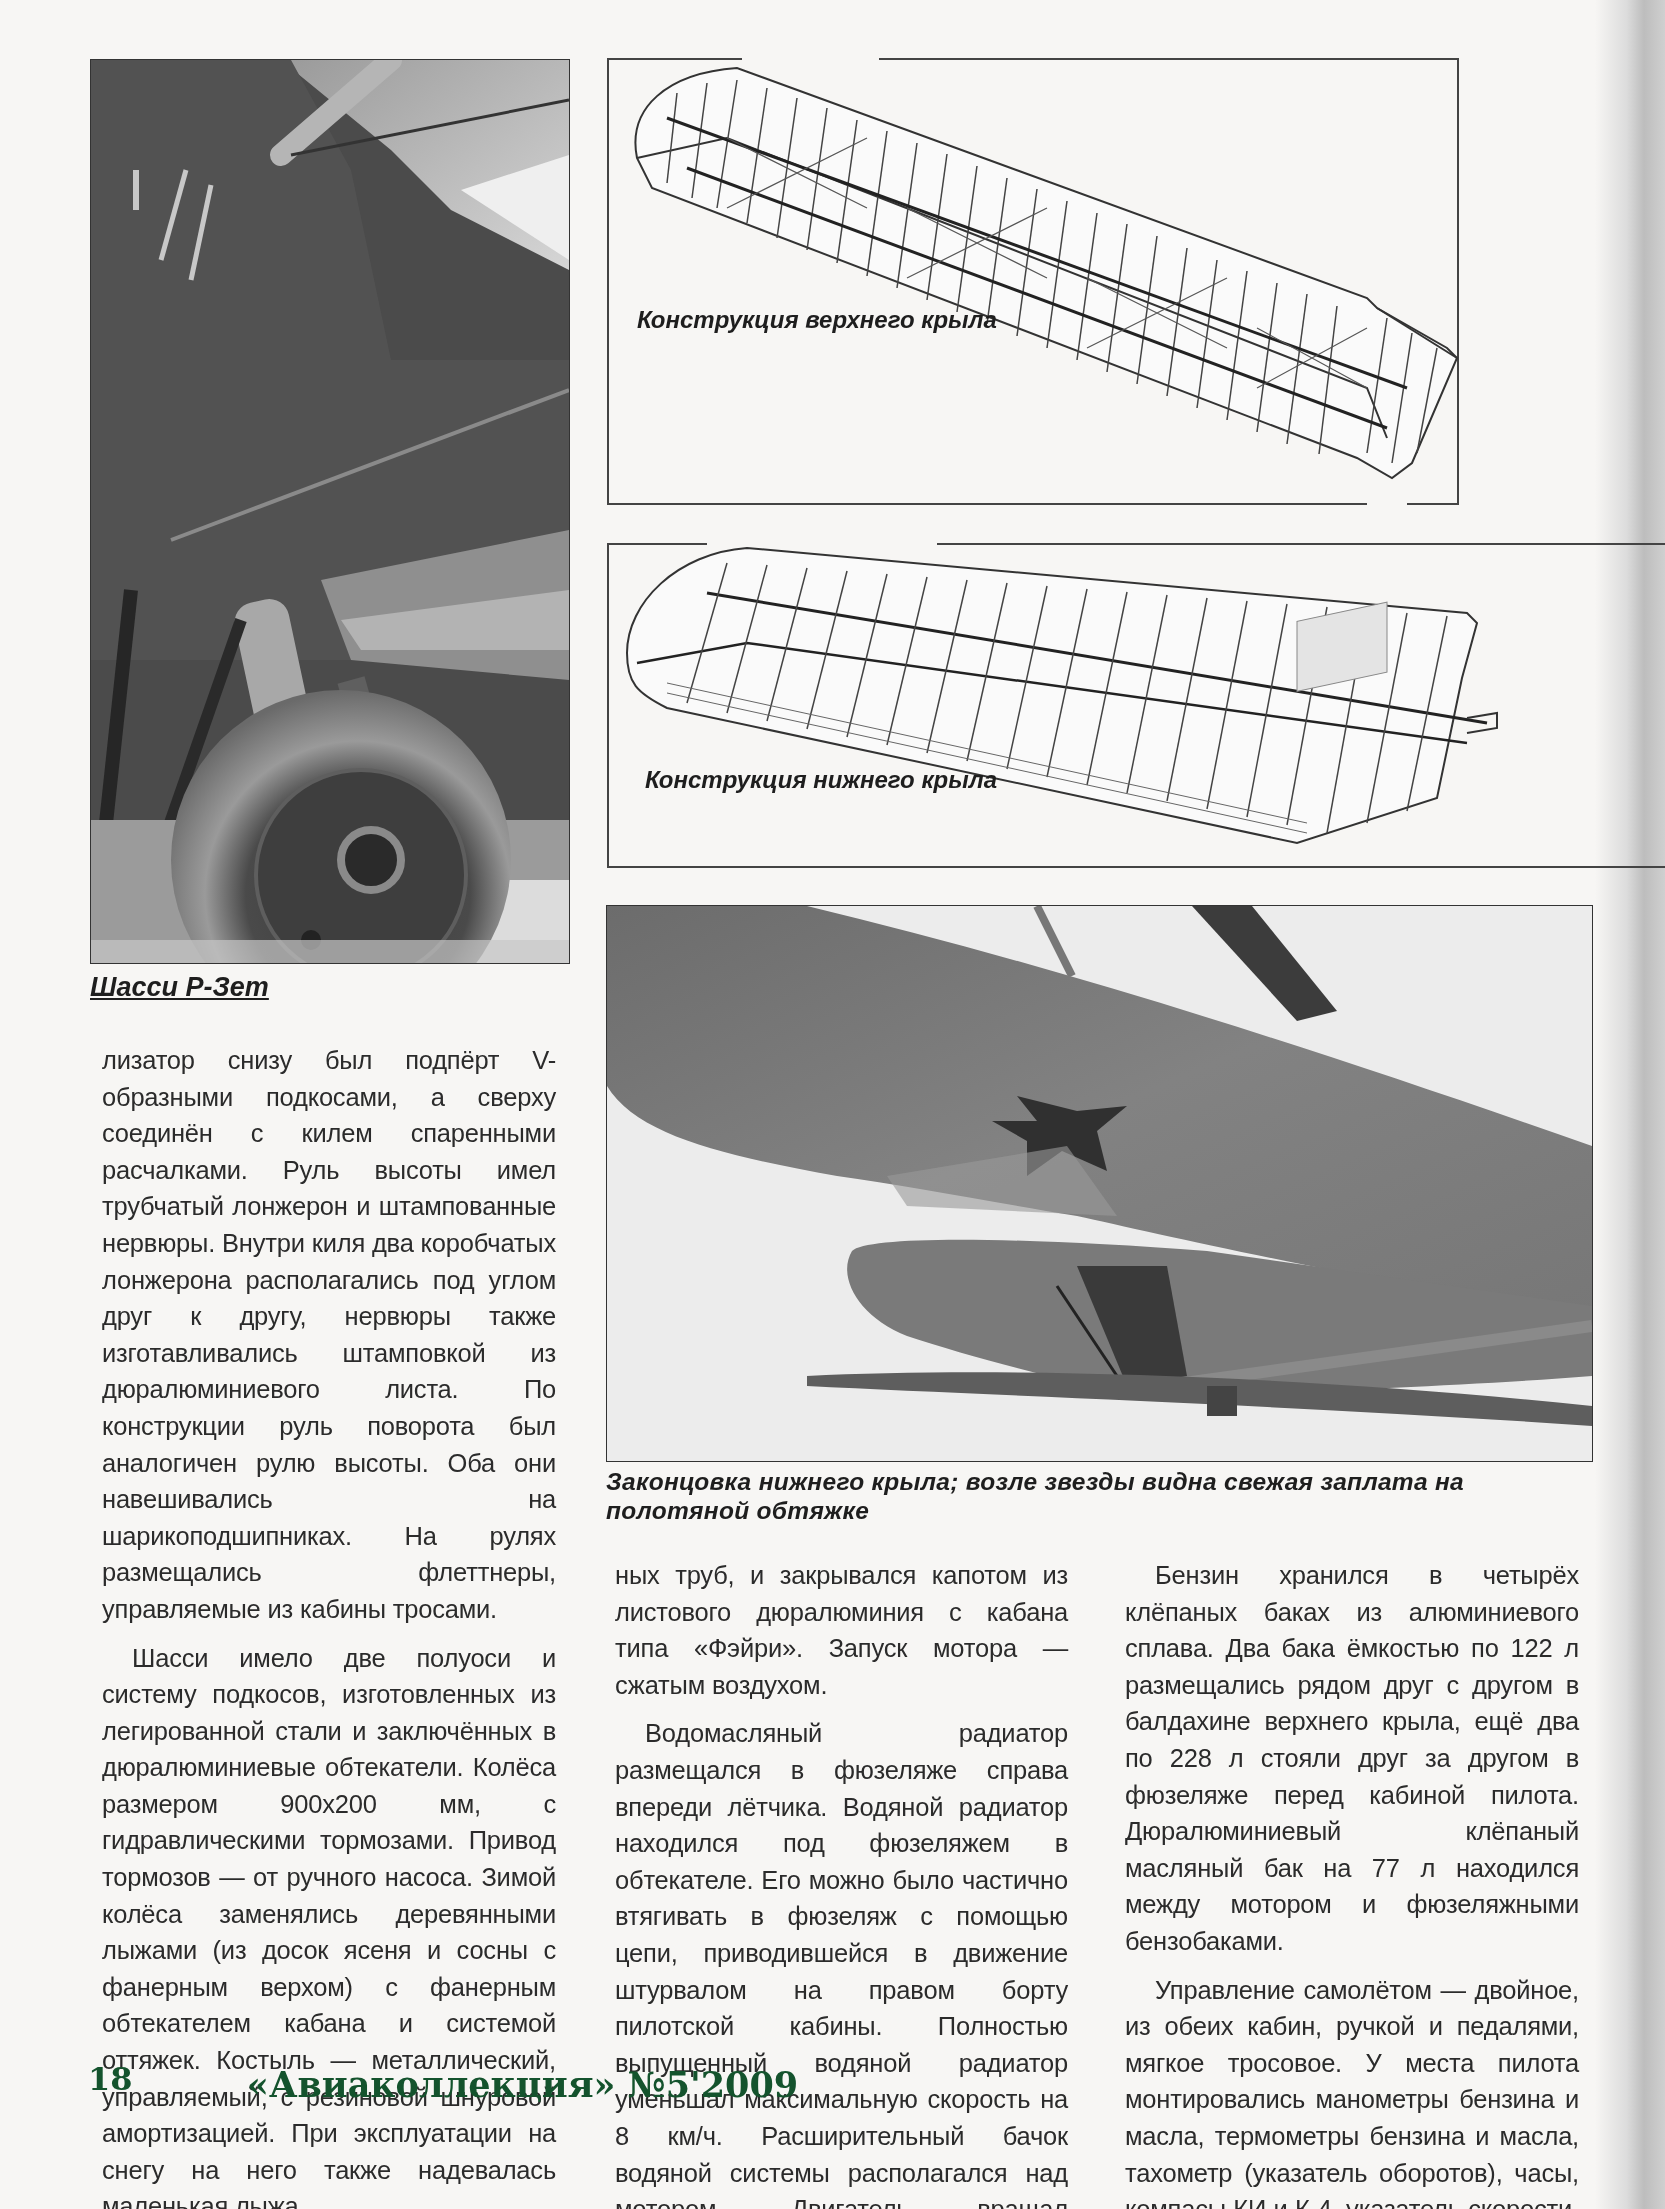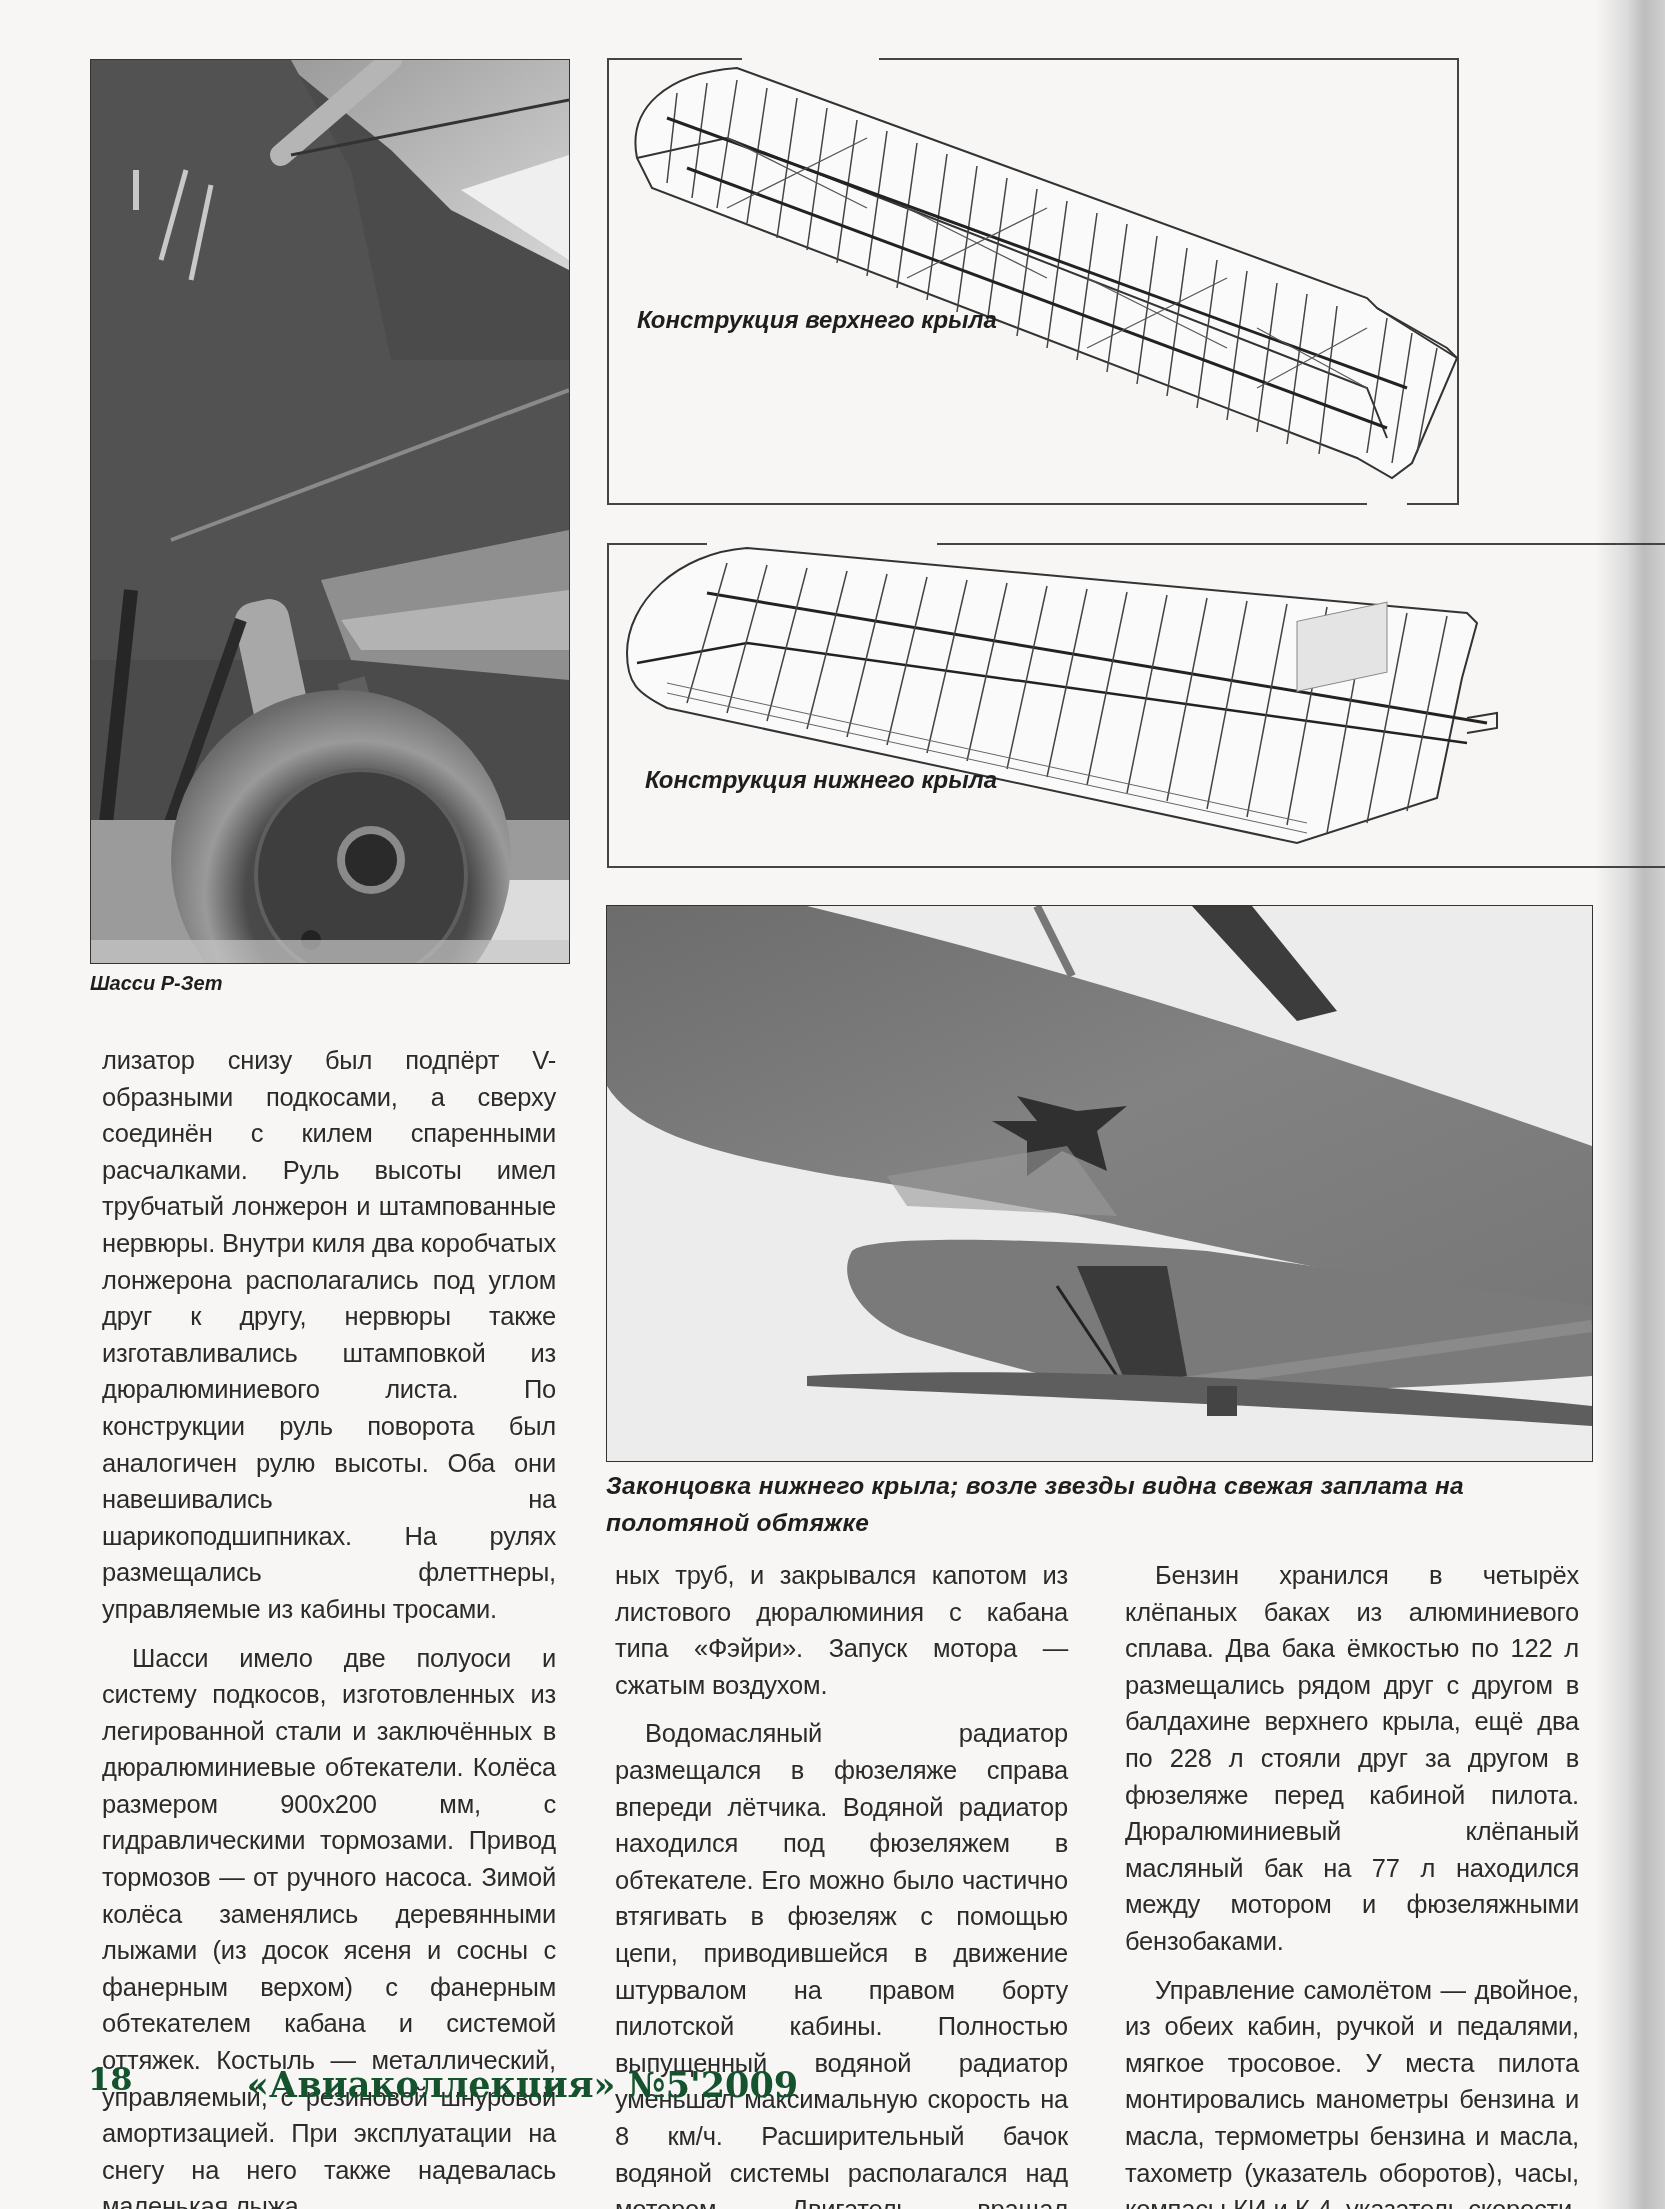--- a/index.html
+++ b/index.html
@@ -82,21 +82,21 @@
     <rect x="0" y="760" width="478" height="143" fill="#9b9b9b"></rect>
     <rect x="300" y="820" width="178" height="83" fill="#dcdcdc"></rect>
 
     <circle cx="250" cy="800" r="170" fill="url(#lgWheel)"></circle>
     <circle cx="270" cy="815" r="105" fill="#3e3e3e" stroke="#5e5e5e" stroke-width="4"></circle>
     <circle cx="280" cy="800" r="30" fill="#2a2a2a" stroke="#8a8a8a" stroke-width="8"></circle>
     <circle cx="220" cy="880" r="10" fill="#222"></circle>
     <rect x="0" y="880" width="478" height="23" fill="#c8c8c8" opacity="0.7"></rect>
   </svg>
 </div>
-<div class="caption" style="left:90px; top:972px; font-size:20px;">Шасси Р-Зет</div>
+<div class="caption" style="left:90px; top:972px; font-size:27px;text-decoration:underline;">Шасси Р-Зет</div>
 
 <div class="diagram-box" style="left:607px; top:58px; width:852px; height:447px;">
   <div class="frame"></div>
   <div class="topline" style="left:0; width:135px;"></div>
   <div class="topline" style="left:272px; right:0;"></div>
   <div class="botgap" style="left:760px; width:40px;"></div>
   <svg width="983" height="447" viewBox="0 0 983 447">
     <g fill="none" stroke="#333" stroke-width="2">
 
       <path d="M130,10 C60,15 20,50 30,100 L45,130 L750,400 L785,420 L805,405 L850,300 L840,290 L770,250 L760,240 L130,10 Z" fill="#fafafa"></path>
@@ -209,21 +209,21 @@
     <path d="M245,345 C260,330 400,330 600,345 L985,400 L985,470 C860,480 700,485 600,490 L520,490 C440,470 360,450 300,430 C250,410 230,370 245,345 Z" fill="#7a7a7a"></path>
     <polygon points="470,360 560,360 580,470 520,480" fill="#2f2f2f" opacity="0.85"></polygon>
 
     <line x1="450" y1="380" x2="520" y2="485" stroke="#222" stroke-width="3"></line>
     <line x1="520" y1="485" x2="985" y2="420" stroke="#8a8a8a" stroke-width="12"></line>
 
     <path d="M200,470 C400,460 700,470 985,500 L985,520 C700,500 400,490 200,480 Z" fill="#5e5e5e"></path>
     <rect x="600" y="480" width="30" height="30" fill="#444"></rect>
   </svg>
 </div>
-<div class="caption" style="left:606px; top:1467px; width:985px; font-size:24.5px; line-height:37px; letter-spacing:0.3px;">Законцовка нижнего крыла; возле звезды видна свежая заплата на полотяной обтяжке</div>
+<div class="caption" style="left:606px; top:1467px; width:985px; font-size:24.5px; line-height:29px; letter-spacing:0.3px;">Законцовка нижнего крыла; возле звезды видна свежая заплата на полотяной обтяжке</div>
 
 <div class="col" style="left:90px; top:1030px; width:478px;">
   <p class="cont">лизатор снизу был подпёрт V-образными подкосами, а сверху соединён с килем спаренными расчалками. Руль высоты имел трубчатый лонжерон и штампованные нервюры. Внутри киля два коробчатых лонжерона располагались под углом друг к другу, нервюры также изготавливались штамповкой из дюралюминиевого листа. По конструкции руль поворота был аналогичен рулю высоты. Оба они навешивались на шарикоподшипниках. На рулях размещались флеттнеры, управляемые из кабины тросами.</p>
   <p class="indent">Шасси имело две полуоси и систему подкосов, изготовленных из легированной стали и заключённых в дюралюминиевые обтекатели. Колёса размером 900х200 мм, с гидравлическими тормозами. Привод тормозов — от ручного насоса. Зимой колёса заменялись деревянными лыжами (из досок ясеня и сосны с фанерным верхом) с фанерным обтекателем кабана и системой оттяжек. Костыль — металлический, управляемый, с резиновой шнуровой амортизацией. При эксплуатации на снегу на него также надевалась маленькая лыжа.</p>
   <p class="indent">Мотор М-34Н (М-34НБ) — 12-цилиндровый V-образный, водяного охлаждения, безредукторный, с одноступенчатым односкоростным приводным нагнетателем. Взлётная мощность равнялась 840 л.с. (не более 5 мин), номинальная — 750 л.с. Двигатель стоял на раме, сваренной из сталь-</p>
 </div>
 
 <div class="col" style="left:603px; top:1545px; width:477px;">
   <p class="cont">ных труб, и закрывался капотом из листового дюралюминия с кабана типа «Фэйри». Запуск мотора — сжатым воздухом.</p>
   <p class="indent">Водомасляный радиатор размещался в фюзеляже справа впереди лётчика. Водяной радиатор находился под фюзеляжем в обтекателе. Его можно было частично втягивать в фюзеляж с помощью цепи, приводившейся в движение штурвалом на правом борту пилотской кабины. Полностью выпущенный водяной радиатор уменьшал максимальную скорость на 8 км/ч. Расширительный бачок водяной системы располагался над мотором. Двигатель вращал металлический винт В-34 диаметром 3,1 м, шаг которого можно было менять на земле.</p>

